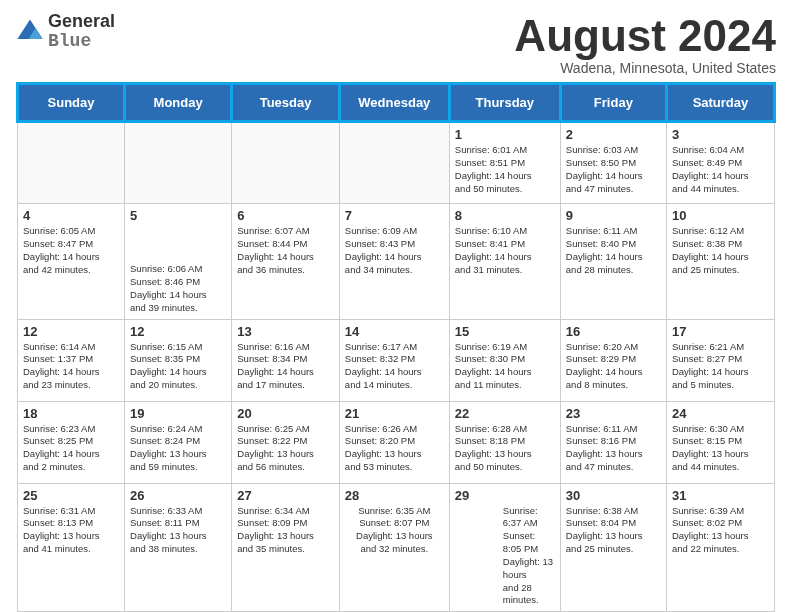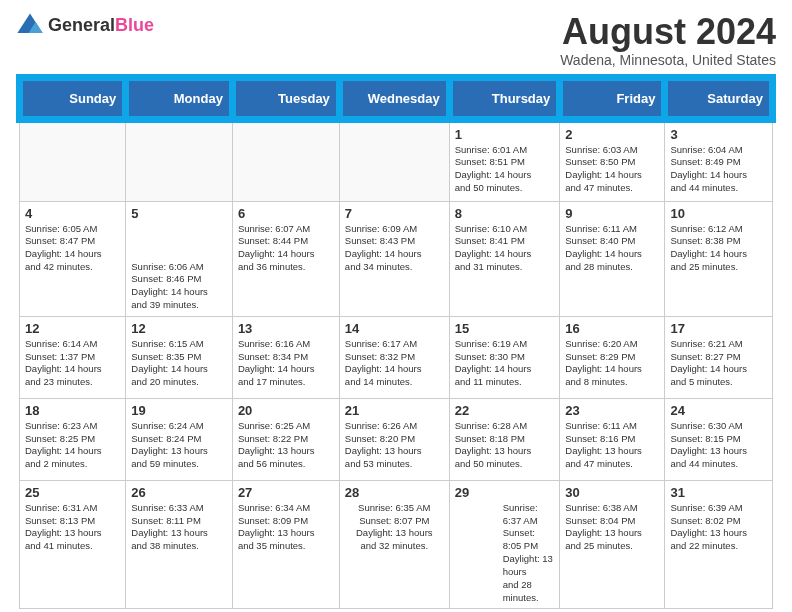--- a/index.html
+++ b/index.html
@@ -15,43 +15,44 @@
       justify-content: space-between;
       align-items: flex-start;
       padding: 12px 16px 6px 16px;
     }
     .logo {
       display: flex;
       align-items: center;
     }
     .logo-text {
       display: flex;
-      flex-direction: row;
+      flex-direction: column;
       line-height: 1.1;
     }
     .logo-general {
       font-size: 18px;
       font-weight: bold;
       color: #333;
     }
     .logo-blue {
       font-size: 18px;
       font-weight: bold;
-      color: #ec4899;
+      color: #737373;
+      font-family: Liberation Mono, monospace;
     }
     .logo-icon {
       width: 28px;
       height: 28px;
       margin-right: 4px;
     }
     .title-block {
       text-align: right;
     }
     .month-title {
-      font-size: 36px;
+      font-size: 44px;
       font-weight: bold;
       color: #333;
       line-height: 1.1;
     }
     .location {
       font-size: 14px;
       color: #555;
     }
     .calendar {
       width: 100%;
@@ -59,22 +60,22 @@
       padding: 0 8px;
       margin: 0 8px;
       width: calc(100% - 16px);
     }
     .calendar th {
       background-color: #2a6db5;
       color: #fff;
       font-size: 13px;
       font-weight: bold;
       padding: 10px 6px;
-      border: 7px solid #0ea5e9;
-      text-align: right;
+      border: 3px solid #0ea5e9;
+      text-align: center;
     }
     .calendar td {
       vertical-align: top;
       border: 1px solid #ccc;
       padding: 4px 5px;
       font-size: 10px;
       color: #333;
       width: 113px;
       height: 86px;
       background: #fff;

